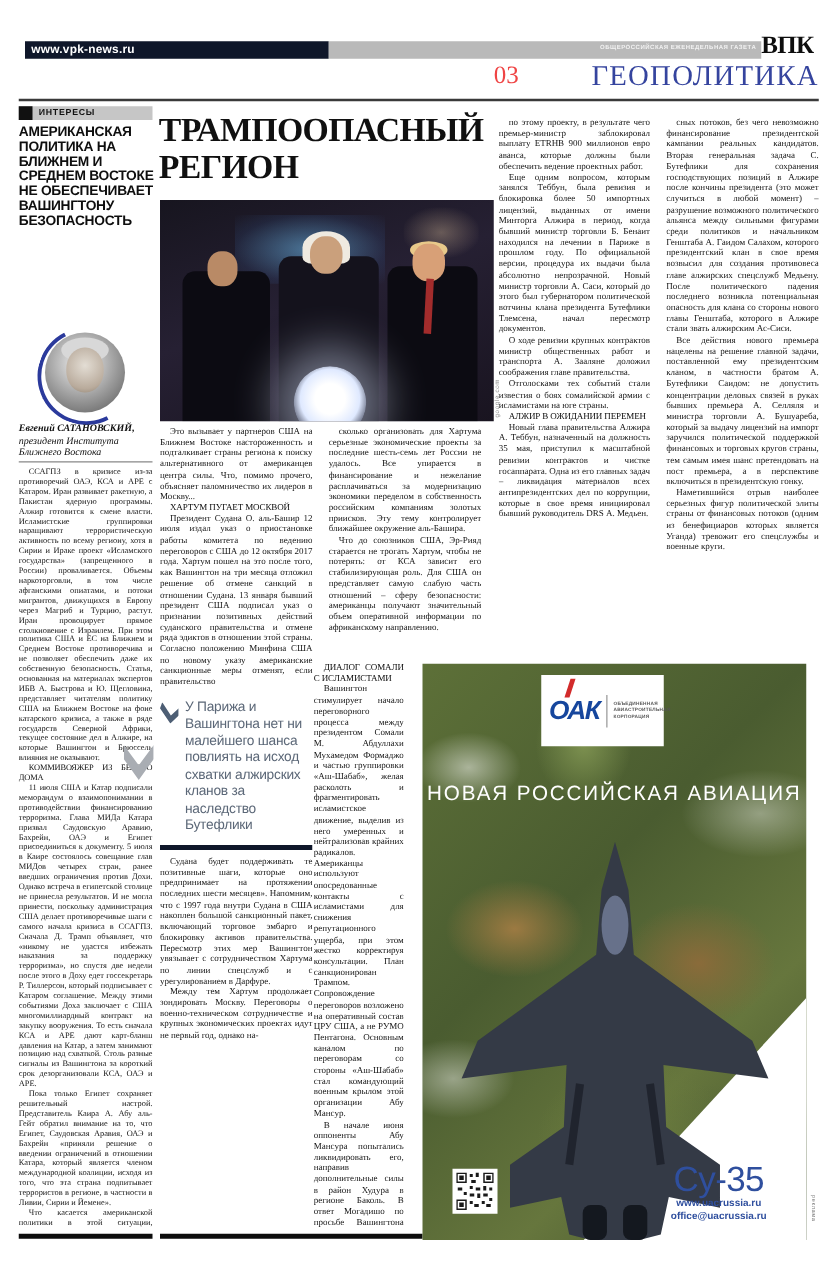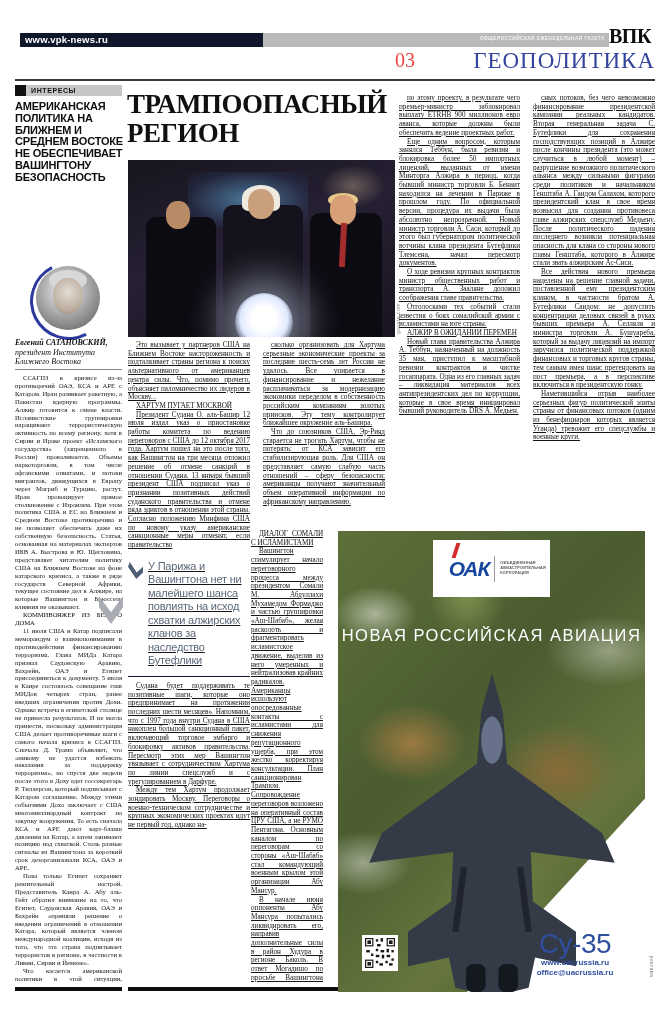--- a/index.html
+++ b/index.html
@@ -64,49 +64,49 @@
   .head2{position:absolute;left:120px;bottom:118px;width:26px;height:30px;border-radius:45%;background:#caa07c;}
   .ghutra{position:absolute;left:114px;bottom:126px;width:38px;height:26px;border-radius:50% 50% 20% 20%;background:#efeae0;}
   .head3{position:absolute;left:202px;bottom:112px;width:26px;height:30px;border-radius:45%;background:#d8a077;}
   .hair3{position:absolute;left:200px;bottom:130px;width:30px;height:14px;border-radius:50%;background:#e8c98a;}
   .tie{position:absolute;left:212px;bottom:70px;width:6px;height:44px;background:#a32c2c;transform:rotate(3deg);}
   .orb{position:absolute;left:107px;bottom:-14px;width:58px;height:58px;border-radius:50%;
        background:radial-gradient(circle at 50% 45%,#ffffff 0 28%,#dfe9ff 55%,rgba(150,170,220,.25) 80%,transparent);
        box-shadow:0 0 34px 16px rgba(220,230,255,.45);}
   .vcredit{position:absolute;left:396px;top:248px;height:86px;font:5px/1 "Liberation Sans",sans-serif;
            color:#8a8a8a;writing-mode:vertical-rl;transform:rotate(180deg);letter-spacing:.5px;}
-  .col{position:absolute;overflow:hidden;text-decoration:underline;}
+  .col{position:absolute;overflow:hidden;}
   .col p{font:7.2px/8.7px "Liberation Serif",serif;}
   .c1{left:128px;top:341px;width:122px;height:642px;}
   .c2{left:263px;top:341px;width:122px;height:188px;}
   .c2b{left:251px;top:530px;width:72px;height:453px;}
   .c3{left:399px;top:94px;width:121px;height:434px;}
   .c4{left:533px;top:94px;width:122px;height:434px;}
-  .pullquote{position:relative;margin:6px 0 5px;padding:4px 0 8px 0;border-bottom:1px solid #0f172a;}
+  .pullquote{position:relative;margin:6px 0 5px;padding:4px 0 8px 0;border-bottom:4px solid #0f172a;}
   .pq-mark{position:absolute;left:0;top:6px;width:15px;height:17px;background:#4d5e74;
            clip-path:polygon(0 28%,55% 100%,100% 62%,100% 28%,58% 62%,12% 0);}
   .pq-text{margin-left:20px;font:500 11px/13.5px "Liberation Sans",sans-serif;color:#5c6878;letter-spacing:-.2px;}
   .endrule{position:absolute;height:4px;background:#0d0d0d;}
   .er1{left:15px;top:987px;width:107px;}
   .er2{left:128px;top:987px;width:210px;}
   
   .ad{position:absolute;left:338px;top:531px;width:307px;height:461px;overflow:hidden;
       background:
         radial-gradient(60px 40px at 12% 18%,rgba(255,255,255,.5),transparent 70%),
         radial-gradient(90px 50px at 88% 26%,rgba(255,255,255,.38),transparent 70%),
         radial-gradient(70px 45px at 8% 72%,rgba(255,255,255,.42),transparent 70%),
         radial-gradient(55px 65px at 42% 14%,#7d9150,transparent 70%),
         radial-gradient(95px 75px at 72% 52%,#8a6b3a,transparent 65%),
         radial-gradient(85px 60px at 24% 46%,#9c7a42,transparent 65%),
         radial-gradient(110px 85px at 55% 82%,#6b7c3e,transparent 70%),
         radial-gradient(130px 95px at 82% 88%,#55663a,transparent 75%),
         linear-gradient(135deg,#5d7038,#4a5c30 40%,#66763d 70%,#3f4f2a);}
   .ad-wedge{position:absolute;right:0;bottom:0;width:100%;height:42%;background:#fff;
             clip-path:polygon(100% 0,100% 100%,42% 100%);}
-  .oak-box{position:absolute;left:95px;top:9px;width:117px;height:57px;background:#fff;
+  .oak-box{position:absolute;left:95px;top:9px;width:98px;height:57px;background:#fff;
            display:flex;align-items:center;justify-content:center;gap:5px;}
   .oak-word{position:relative;font:italic bold 21px/1 "Liberation Sans",sans-serif;color:#16469d;letter-spacing:-1px;}
   .oak-red{position:absolute;left:21px;top:3px;width:4px;height:15px;background:#d22b2b;transform:skewX(-18deg);}
   .oak-div{width:1px;height:26px;background:#999;}
   .oak-sub{width:34px;font:bold 3.8px/5px "Liberation Sans",sans-serif;color:#555;letter-spacing:.2px;}
   .ad-headline{position:absolute;left:0;top:96px;width:100%;text-align:center;
                font:400 16.5px/1 "Liberation Sans",sans-serif;color:#fff;letter-spacing:1.5px;}
   .jet{position:absolute;left:14px;top:138px;width:280px;height:323px;}
   .qr{position:absolute;left:24px;top:404px;width:36px;height:36px;background:#fff;padding:3px;box-sizing:border-box;}
   .su35{position:absolute;right:10px;top:399px;width:120px;text-align:center;color:#2f4f9e;}

